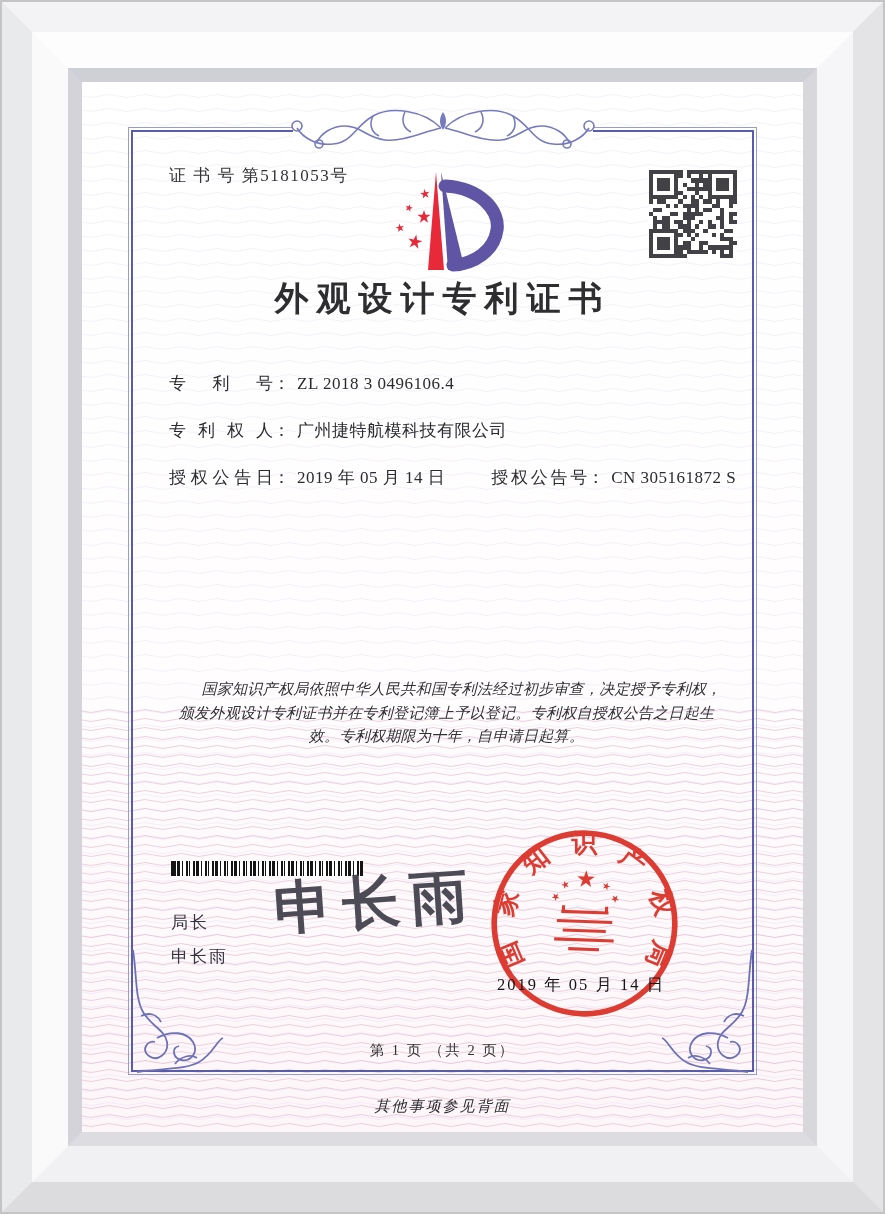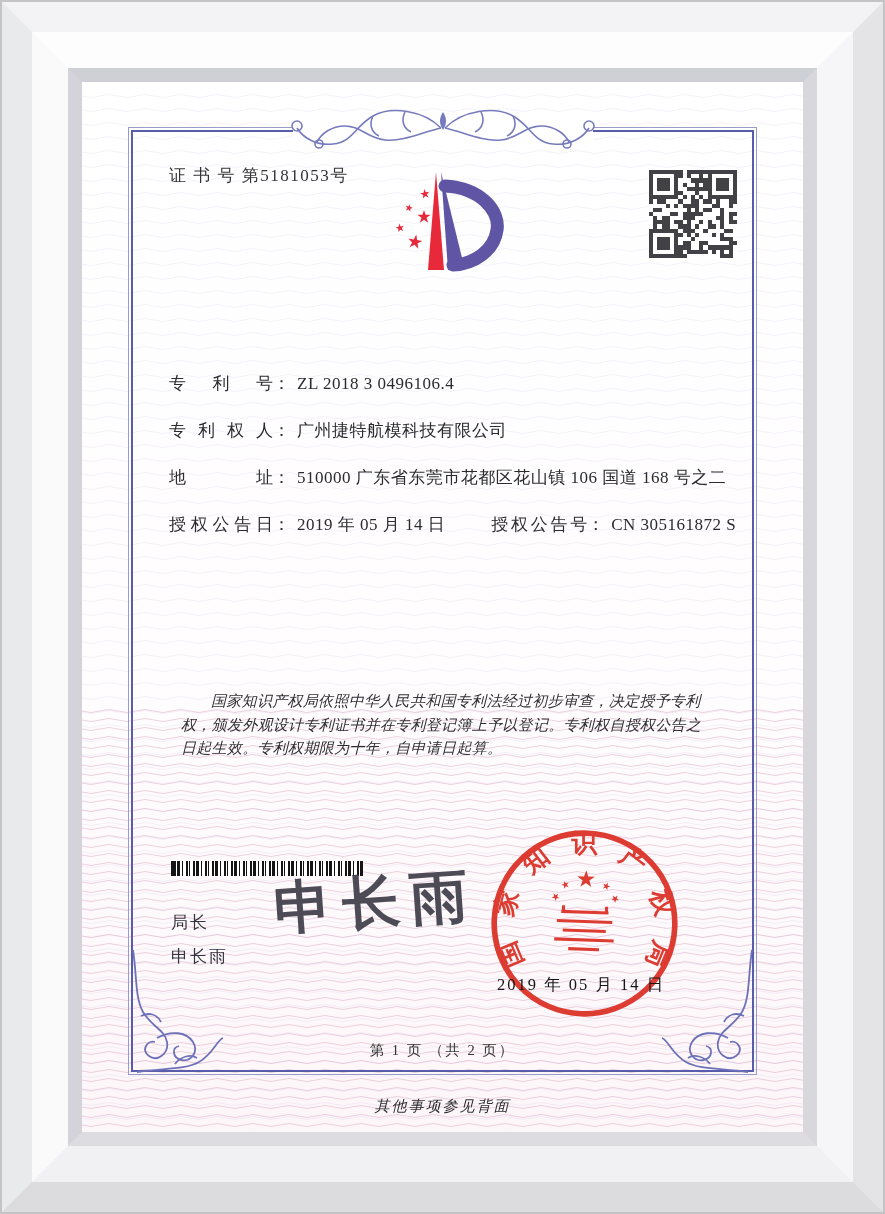--- a/index.html
+++ b/index.html
@@ -29,21 +29,21 @@
   .cert-title{position:absolute;top:148px;left:0;right:0;text-align:center;
     font-size:34px;font-weight:bold;letter-spacing:8px;color:#2e2e31;}
   .fields{position:absolute;top:243px;left:40px;right:30px;font-size:17px;color:#2b2b2f;}
   .frow{line-height:26px;margin-bottom:21px;white-space:nowrap;}
   .flabel{display:inline-block;width:104px;text-align:justify;text-align-last:justify;vertical-align:top;}
   .fvalue{padding-left:7px;letter-spacing:.5px;}
   .pair2{margin-left:46px;}
   .pair2 .flabel{width:96px;}
   .paras{position:absolute;top:550px;left:40px;right:32px;font-size:15px;line-height:23.5px;
     color:#2f2f33;font-style:italic;}
-  .paras p{margin:12px;text-indent:2em;letter-spacing:.3px;}
+  .paras p{margin:0;text-indent:2em;letter-spacing:.3px;text-align:center;}
   .barcode{position:absolute;left:42px;top:733px;width:186px;height:15px;
     background:repeating-linear-gradient(90deg,#141414 0 2px,#fff 2px 3px,#141414 3px 6px,#fff 6px 8px,#141414 8px 9px,#fff 9px 12px,#141414 12px 14px,#fff 14px 15px,#141414 15px 16px,#fff 16px 19px);
     border-left:3px solid #141414;border-right:3px solid #141414;}
   .director{position:absolute;left:42px;top:778px;font-family:"Liberation Sans","DejaVu Sans",sans-serif;
     font-size:17px;line-height:34px;letter-spacing:2px;color:#34343f;font-weight:500;}
   .signature{position:absolute;left:145px;top:736px;font-size:58px;letter-spacing:10px;color:#3e3e49;
     transform:rotate(-4deg);font-weight:600;opacity:.92;}
   .seal{position:absolute;left:358px;top:698px;transform:rotate(2deg);opacity:.94;}
   .seal text{font-weight:bold;font-size:25px;fill:#dc3126;font-family:"Liberation Serif",serif;}
   .grant-date{position:absolute;left:368px;top:846px;font-size:16.5px;letter-spacing:2px;color:#151518;z-index:5;}
@@ -473,25 +473,25 @@
               <div style="grid-area: 21 / 5;"></div>
               <div style="grid-area: 21 / 6;"></div>
               <div style="grid-area: 21 / 7;"></div>
               <div style="grid-area: 21 / 8;"></div>
               <div style="grid-area: 21 / 9;"></div>
               <div style="grid-area: 21 / 18;"></div>
               <div style="grid-area: 21 / 19;"></div>
               <div style="grid-area: 21 / 20;"></div>
             </div>
 
+      <div class="cert-title">外观设计专利证书</div>
 
       <div class="fields">
         <div class="frow"><span class="flabel">专利号</span><span>：</span><span class="fvalue">ZL 2018 3 0496106.4</span></div>
         <div class="frow"><span class="flabel">专利权人</span><span>：</span><span class="fvalue">广州捷特航模科技有限公司</span></div>
-        <div class="frow"><span class="flabel">地址</span><span>：</span><span class="fvalue">510000 广东省东莞市花都区花山镇 106 国道 168 号之二</span></div>
         <div class="frow"><span class="flabel">授权公告日</span><span>：</span><span class="fvalue">2019 年 05 月 14 日</span><span class="pair2"><span class="flabel">授权公告号</span><span>：</span><span class="fvalue">CN 305161872 S</span></span></div>
       </div>
 
       <div class="paras">
         <p>国家知识产权局依照中华人民共和国专利法经过初步审查，决定授予专利权，颁发外观设计专利证书并在专利登记簿上予以登记。专利权自授权公告之日起生效。专利权期限为十年，自申请日起算。</p>
       </div>
 
       <div class="barcode"></div>
 
       <div class="director">

